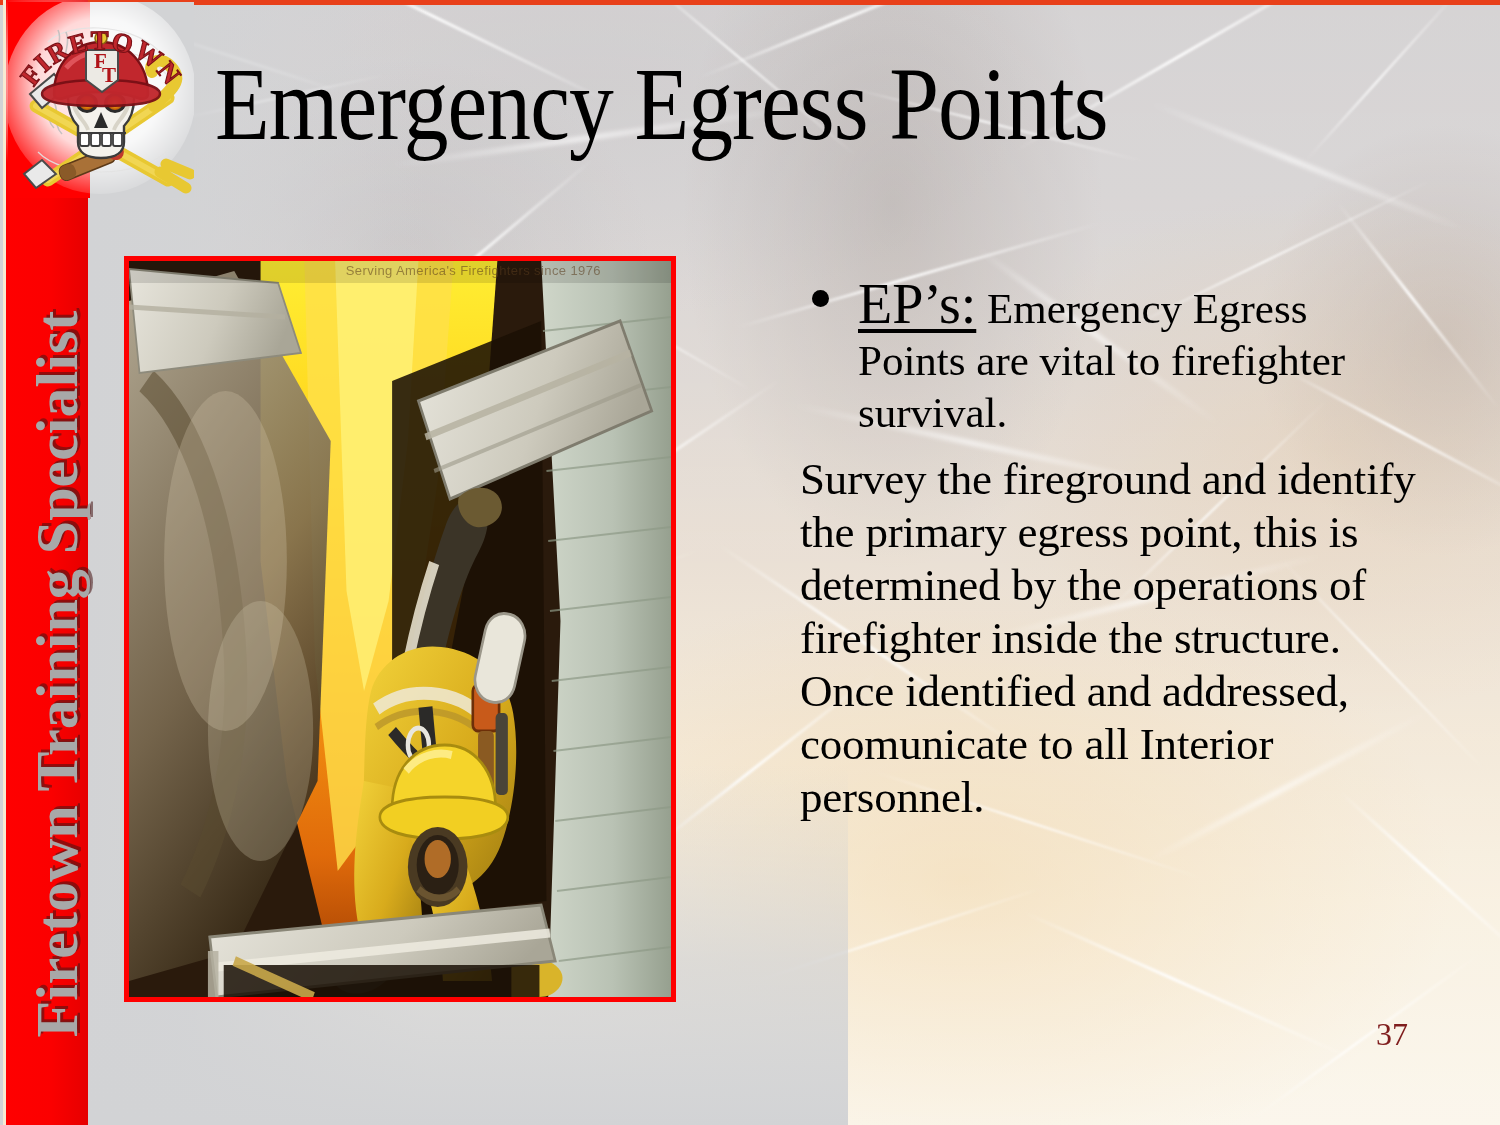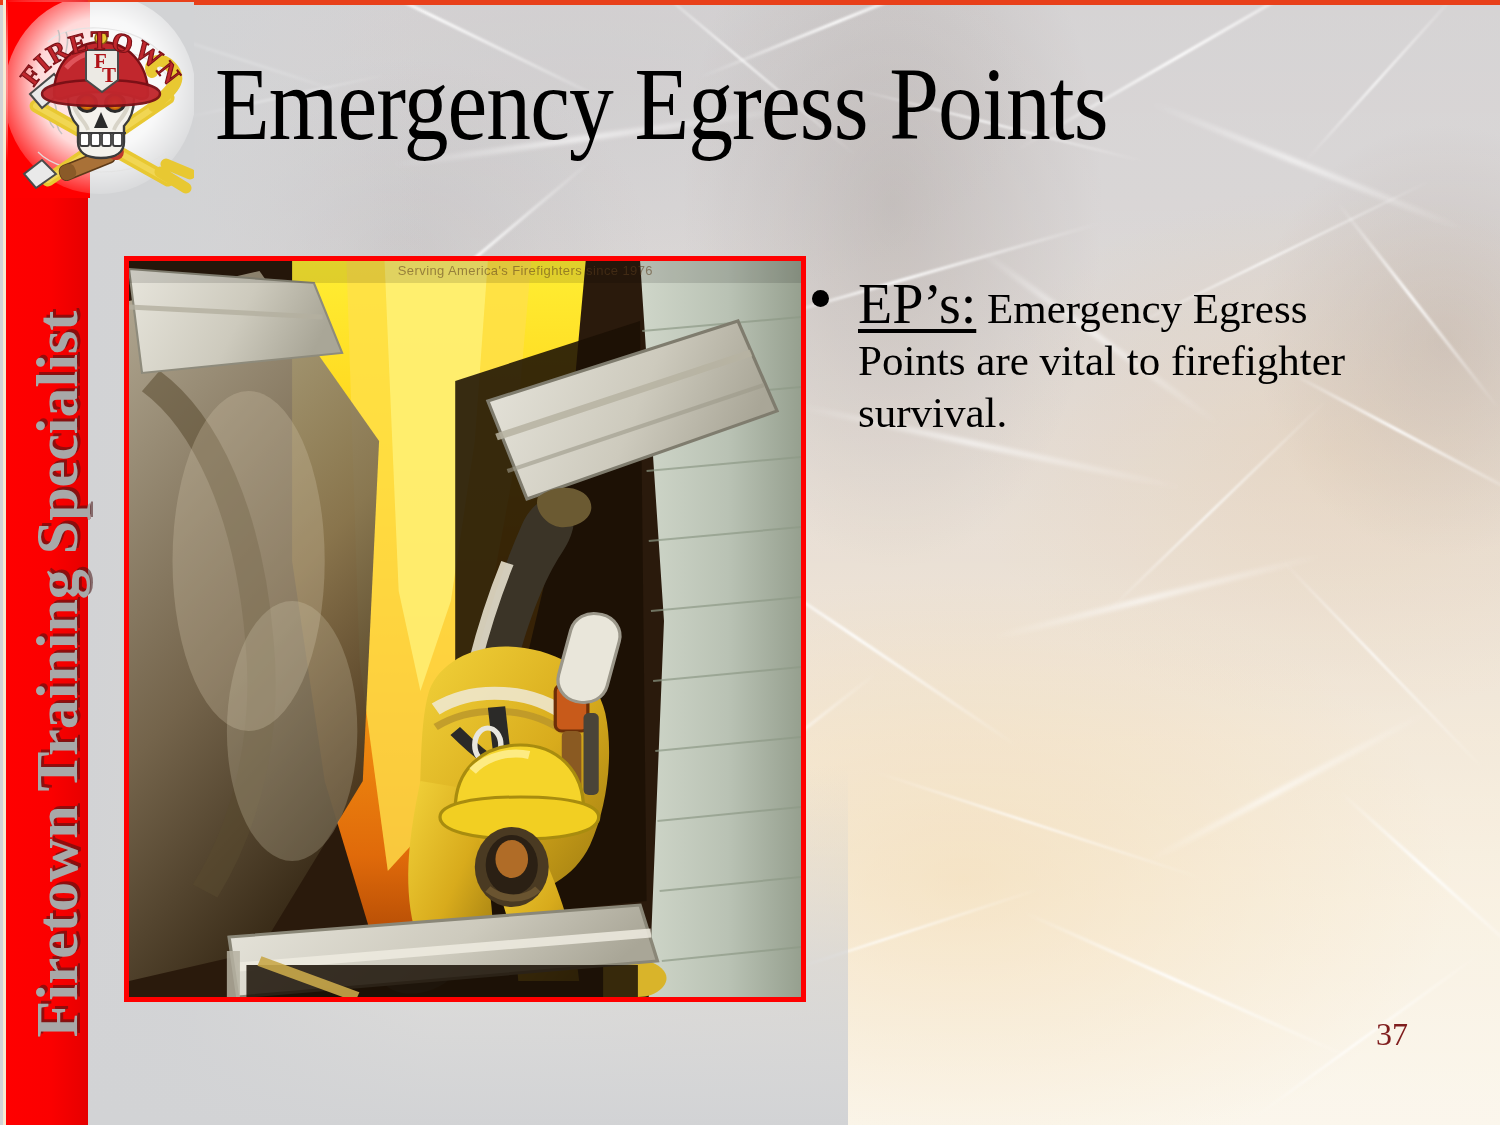--- a/index.html
+++ b/index.html
@@ -130,21 +130,21 @@
     letter-spacing:-1px;
     transform:scaleX(.86);
     transform-origin:left center;
     white-space:nowrap;
   }
 
   
   .photo-frame{
     position:absolute;
     left:124px;top:256px;
-    width:682px;height:746px;
+    width:552px;height:746px;
     border:5px solid #ff0000;
     box-sizing:border-box;
     background:#a3a3a3;
     overflow:hidden;
   }
   .photo{position:absolute;inset:0;overflow:hidden;}
   .photo svg{display:block;width:100%;height:100%;}
   .photo-watermark{
     position:absolute;left:40%;top:2px;
     font-family:"Liberation Sans", sans-serif;
@@ -496,17 +496,18 @@
       </svg>
       <div class="photo-watermark">Serving America's Firefighters since 1976</div>
     </div>
   </div>
 
   <div class="body-col">
     <div class="bullet-row">
       <span class="bullet-dot"></span>
       <span class="lead">EP’s:</span><span> Emergency Egress Points are vital to firefighter survival.</span>
     </div>
+    <div class="para">Survey the fireground and identify the primary egress point, this is determined by the operations of firefighter inside the structure. Once identified and addressed, coomunicate to all Interior personnel.</div>
   </div>
 
   <div class="page-num">37</div>
 
 </div>
 
 </body></html>

